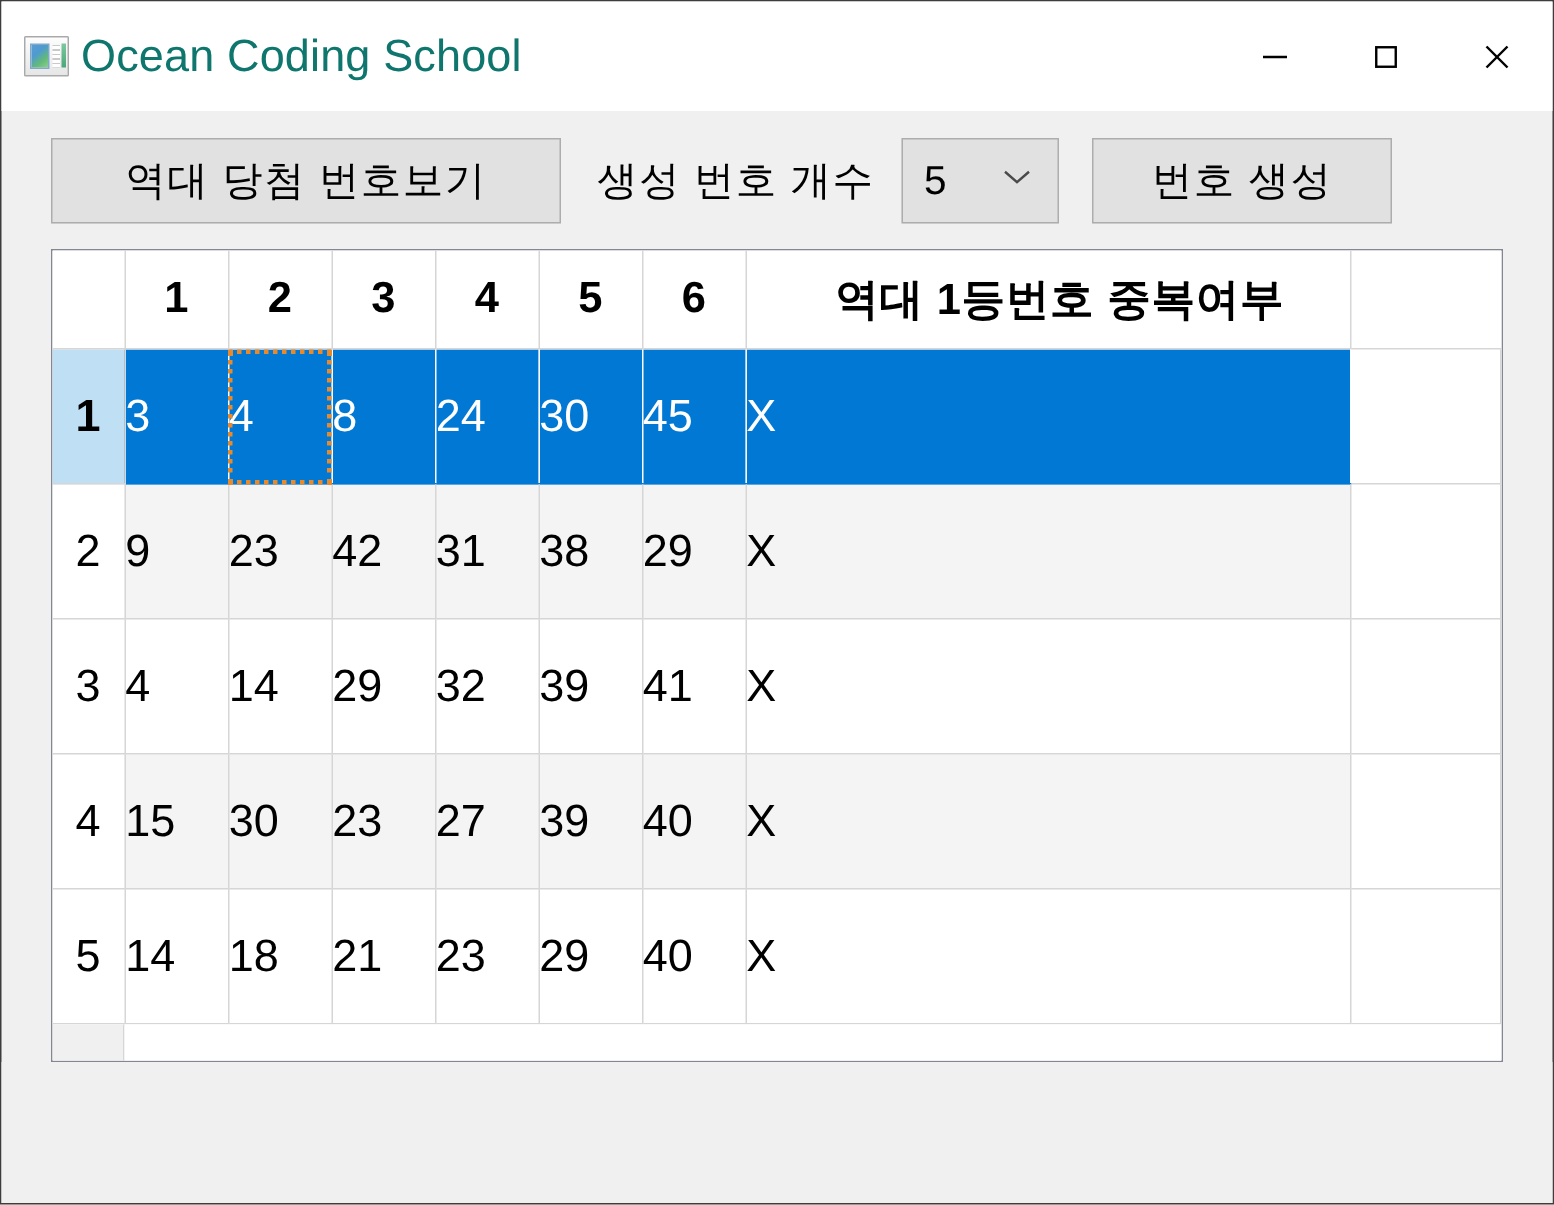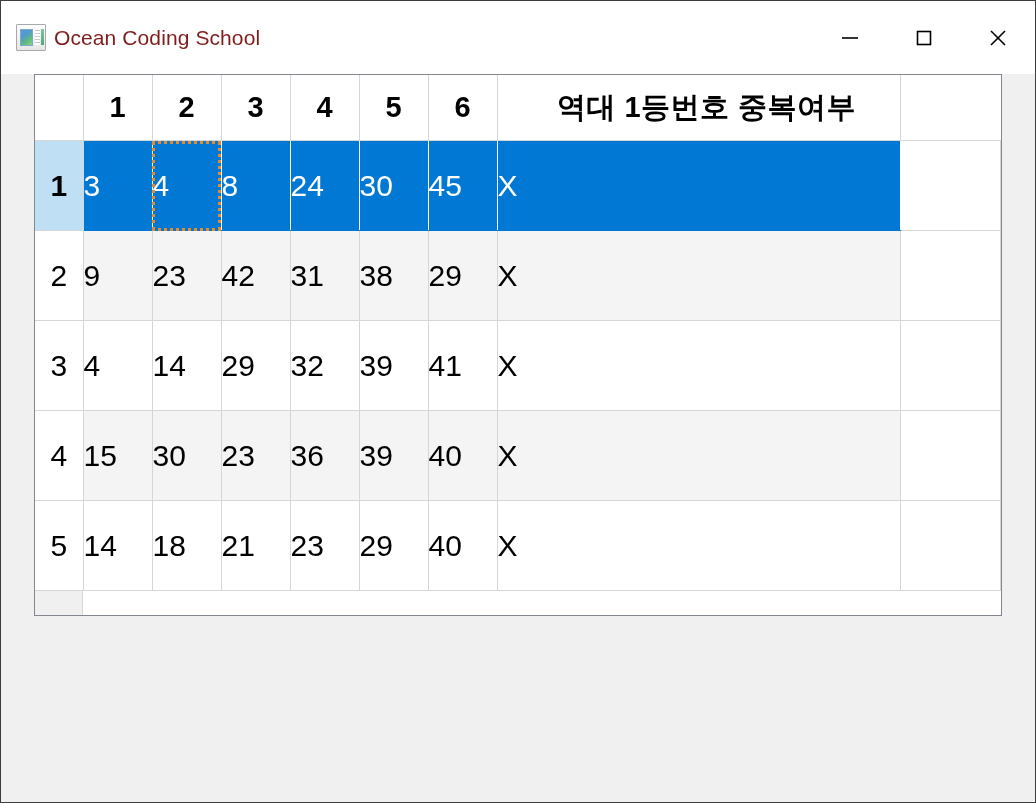--- a/index.html
+++ b/index.html
@@ -61,22 +61,22 @@
     width: 5px; height: 15px;
     background: repeating-linear-gradient(#c9c9c9 0 1px, #ffffff 1px 3px);
   }
   .app-icon .ic-bar {
     position: absolute;
     left: 24px; top: 4px;
     width: 3px; height: 16px;
     background: linear-gradient(#7ec8a0, #4aa87a);
   }
   .title-text {
-    font-size: 21px;
-    color: #7f1d1d;
+    font-size: 30px;
+    color: #0f766e;
     letter-spacing: 0.1px;
     white-space: nowrap;
   }
   .win-controls {
     margin-left: auto;
     display: flex;
     height: 100%;
   }
   .win-btn {
     width: 74px;
@@ -267,20 +267,36 @@
       </div>
       <div class="win-btn">
         <svg width="26" height="26" viewBox="0 0 26 26">
           <line x1="6" y1="6" x2="20" y2="20" stroke="#000" stroke-width="1.6"></line>
           <line x1="20" y1="6" x2="6" y2="20" stroke="#000" stroke-width="1.6"></line>
         </svg>
       </div>
     </div>
   </div>
 
+  <div class="toolbar">
+    <div class="tb-button" id="btn-history">역대 당첨 번호보기</div>
+
+    <div class="tb-label">생성 번호 개수</div>
+
+    <div class="tb-select">
+      <span class="sel-value">5</span>
+      <span class="chev">
+        <svg width="22" height="14" viewBox="0 0 22 14">
+          <polyline points="3,4 11,11 19,4" fill="none" stroke="#4a4a4a" stroke-width="1.6"></polyline>
+        </svg>
+      </span>
+    </div>
+
+    <div class="tb-button" id="btn-generate">번호 생성</div>
+  </div>
 
   <div class="grid-wrap">
     <table class="grid">
       <colgroup>
         <col class="c-rowhdr">
         <col class="c-num">
           <col class="c-num">
           <col class="c-num">
         <col class="c-num">
           <col class="c-num">
@@ -333,21 +349,21 @@
             <td class="cell">39</td>
             <td class="cell">41</td>
             <td class="dup">X</td>
             <td class="fill"></td>
           </tr>
           <tr class="alt">
             <td class="rowhdr">4</td>
             <td class="cell">15</td>
             <td class="cell">30</td>
             <td class="cell">23</td>
-            <td class="cell">36</td>
+            <td class="cell">27</td>
             <td class="cell">39</td>
             <td class="cell">40</td>
             <td class="dup">X</td>
             <td class="fill"></td>
           </tr>
           <tr class="plain">
             <td class="rowhdr">5</td>
             <td class="cell">14</td>
             <td class="cell">18</td>
             <td class="cell">21</td>

